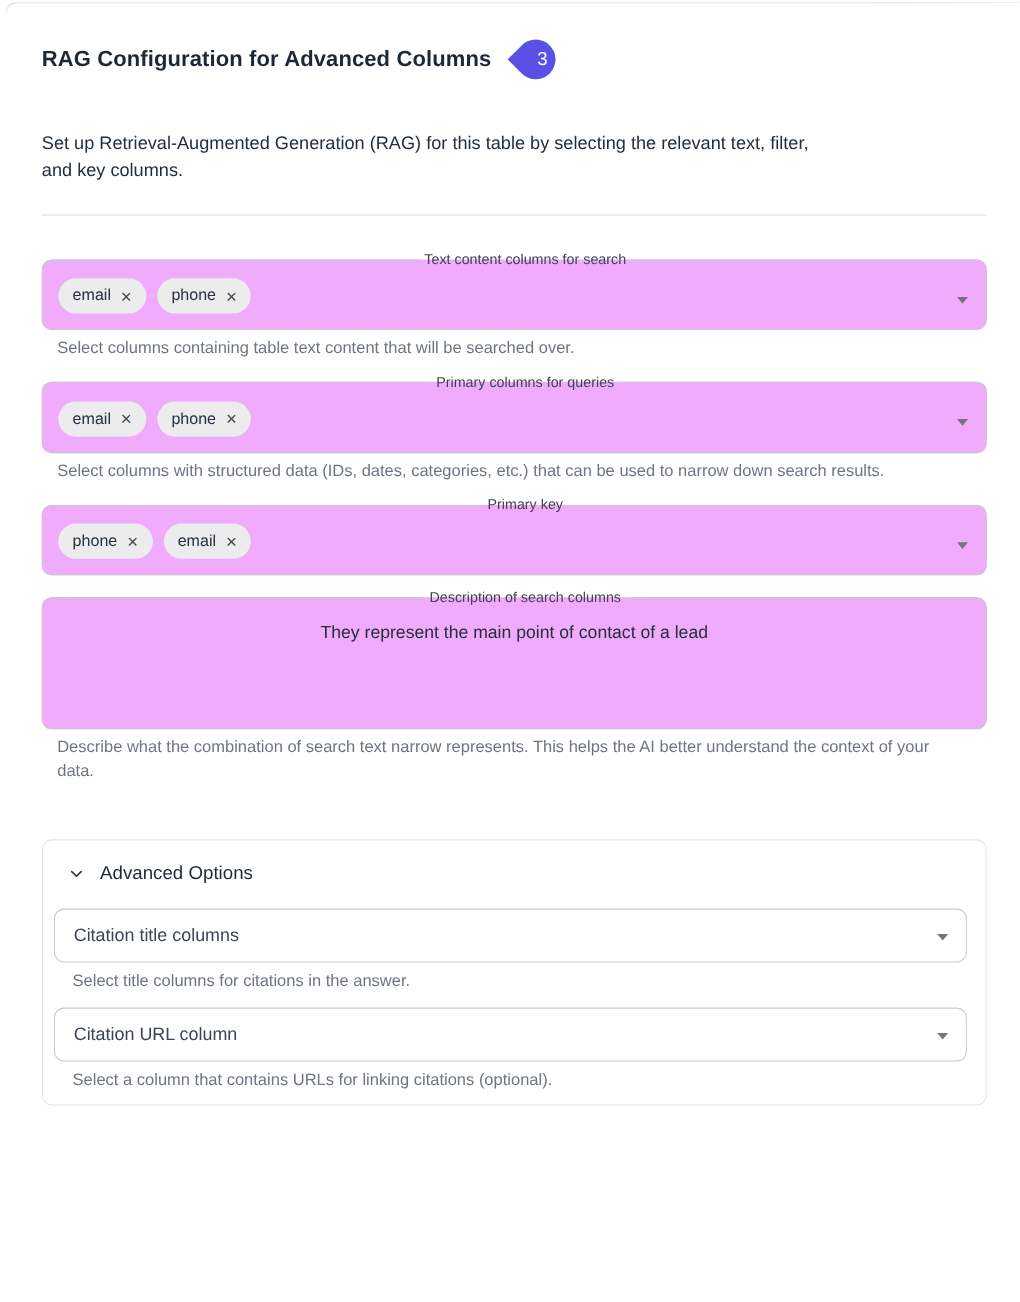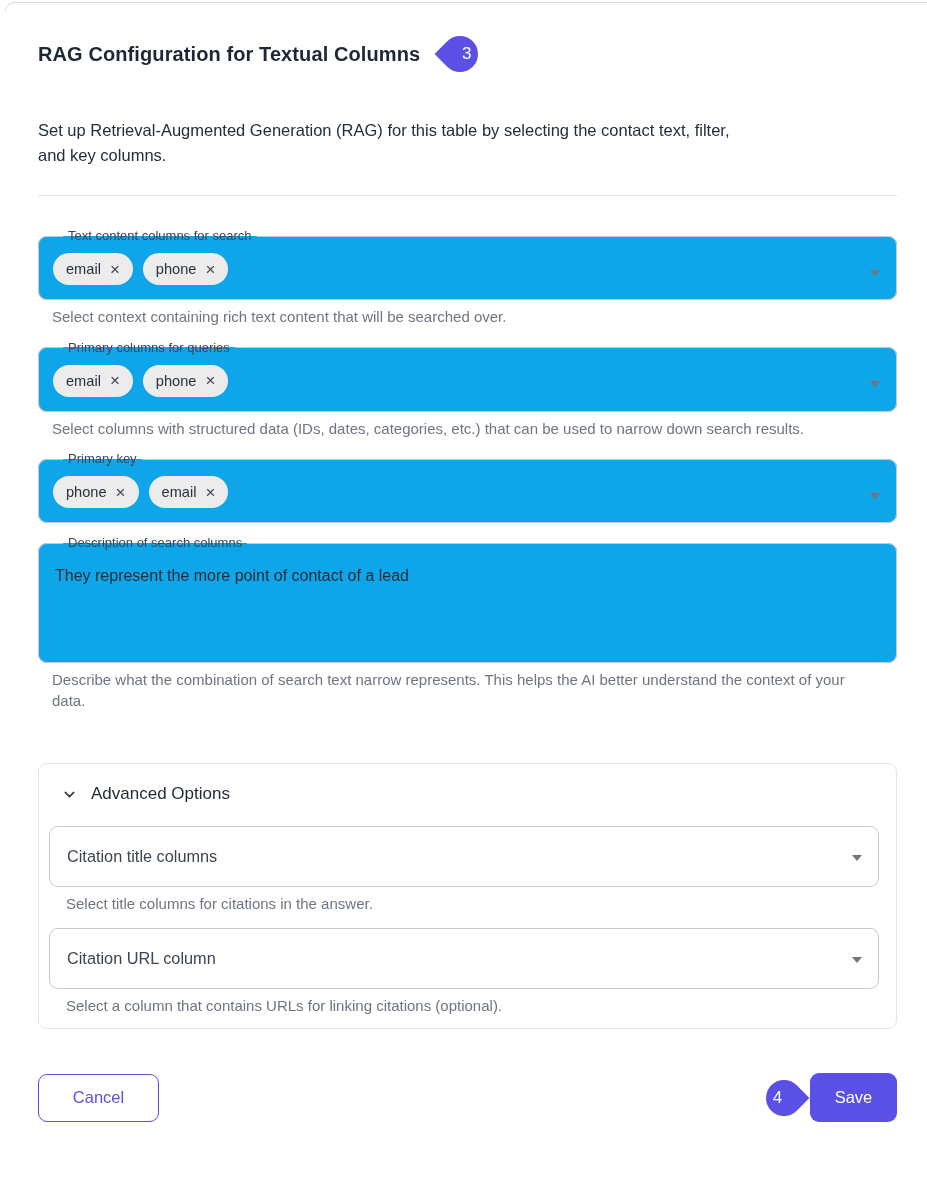--- a/index.html
+++ b/index.html
@@ -38,22 +38,22 @@
     position: absolute; top: 0; left: 0; width: 100%; height: 100%;
     display: flex; align-items: center; justify-content: center;
     color: #ffffff; font-size: 17px;
   }
   .pin.tip-left  .num { padding-left: 13px; }
   .pin.tip-right .num { padding-right: 13px; }
 
   
   fieldset.field {
     border: 1px solid #c7c9ce; border-radius: 9px;
-    padding: 9px 14px 14px; margin-top: 12px; background: #0ea5e9;
-    position: relative; cursor: pointer;
+    padding: 9px 14px 14px; margin-top: 12px; background: #f0abfc;
+    position: relative; cursor: pointer; text-align: center;
   }
   fieldset.field.first { margin-top: 32px; }
   fieldset.field legend {
     font-size: 13px; color: #3d4452; padding: 0 5px; margin-left: 10px;
     line-height: 16px;
   }
   .chips-row { display: flex; align-items: center; gap: 10px; min-height: 32px; }
   .chip {
     display: inline-flex; align-items: center; gap: 9px;
     background: #ececec; border-radius: 16px; height: 32px; padding: 0 13px;
@@ -81,21 +81,21 @@
   .adv-panel {
     margin-top: 52px; border: 1px solid #e3e5e8; border-radius: 9px;
     padding: 20px 17px 14px 10px;
   }
   .adv-header {
     display: flex; align-items: center; gap: 13px; margin-left: 12px;
     cursor: pointer;
   }
   .adv-title { font-size: 17px; color: #1f2937; }
   .select-box {
-    position: relative; margin-top: 22px; height: 61px;
+    position: relative; margin-top: 22px; height: 49px;
     border: 1px solid #c7c9ce; border-radius: 9px;
     display: flex; align-items: center; padding: 0 40px 0 17px;
     cursor: pointer; background: #fff;
   }
   .select-box .label { font-size: 16.3px; color: #3c4452; }
   .adv-helper { margin: 8px 0 16px 17px; font-size: 15px; color: #6e7580; }
 
   
   .footer {
     margin-top: 44px; display: flex; align-items: center; justify-content: space-between;
@@ -114,46 +114,46 @@
 </style>
 </head>
 <body>
 
 <div class="top-edge"></div>
 
 <div class="container">
   <div class="inner">
 
     <div class="title-row">
-      <h1>RAG Configuration for Textual Columns</h1>
+      <h1>RAG Configuration for Advanced Columns</h1>
       <div class="pin tip-left">
         <div class="shape"></div>
         <div class="num">3</div>
       </div>
     </div>
 
-    <p class="intro">Set up Retrieval-Augmented Generation (RAG) for this table by selecting the contact text, filter, and key columns.</p>
+    <p class="intro">Set up Retrieval-Augmented Generation (RAG) for this table by selecting the relevant text, filter, and key columns.</p>
 
     <div class="divider"></div>
 
     <fieldset class="field first">
       <legend>Text content columns for search</legend>
       <div class="chips-row">
           <span class="chip">
             <span>email</span>
             <span class="x">×</span>
           </span>
           <span class="chip">
             <span>phone</span>
             <span class="x">×</span>
           </span>
         </div>
       <span class="caret"></span>
     </fieldset>
-    <p class="helper">Select context containing rich text content that will be searched over.</p>
+    <p class="helper">Select columns containing table text content that will be searched over.</p>
 
     <fieldset class="field">
       <legend>Primary columns for queries</legend>
       <div class="chips-row">
           <span class="chip">
             <span>email</span>
             <span class="x">×</span>
           </span>
           <span class="chip">
             <span>phone</span>
@@ -174,21 +174,21 @@
           <span class="chip">
             <span>email</span>
             <span class="x">×</span>
           </span>
         </div>
       <span class="caret"></span>
     </fieldset>
 
     <fieldset class="field">
       <legend>Description of search columns</legend>
-      <div class="desc-content">They represent the more point of contact of a lead</div>
+      <div class="desc-content">They represent the main point of contact of a lead</div>
     </fieldset>
     <p class="helper">Describe what the combination of search text narrow represents. This helps the AI better understand the context of your data.</p>
 
     <div class="adv-panel">
       <div class="adv-header">
         <svg width="17" height="17" viewBox="0 0 24 24" fill="none" stroke="#2a3240" stroke-width="2.1" stroke-linecap="round" stroke-linejoin="round">
             <polyline points="6 9 12 15 18 9"></polyline>
           </svg>
         <span class="adv-title">Advanced Options</span>
       </div>
@@ -199,25 +199,15 @@
       </div>
       <p class="adv-helper">Select title columns for citations in the answer.</p>
 
       <div class="select-box" style="margin-top:14px">
         <span class="label">Citation URL column</span>
         <span class="caret"></span>
       </div>
       <p class="adv-helper" style="margin-bottom:0">Select a column that contains URLs for linking citations (optional).</p>
     </div>
 
-    <div class="footer">
-      <button class="btn-cancel">Cancel</button>
-      <div class="save-group">
-        <div class="pin tip-right">
-          <div class="shape"></div>
-          <div class="num">4</div>
-        </div>
-        <button class="btn-save">Save</button>
-      </div>
-    </div>
 
   </div>
 </div>
 
 </body></html>

